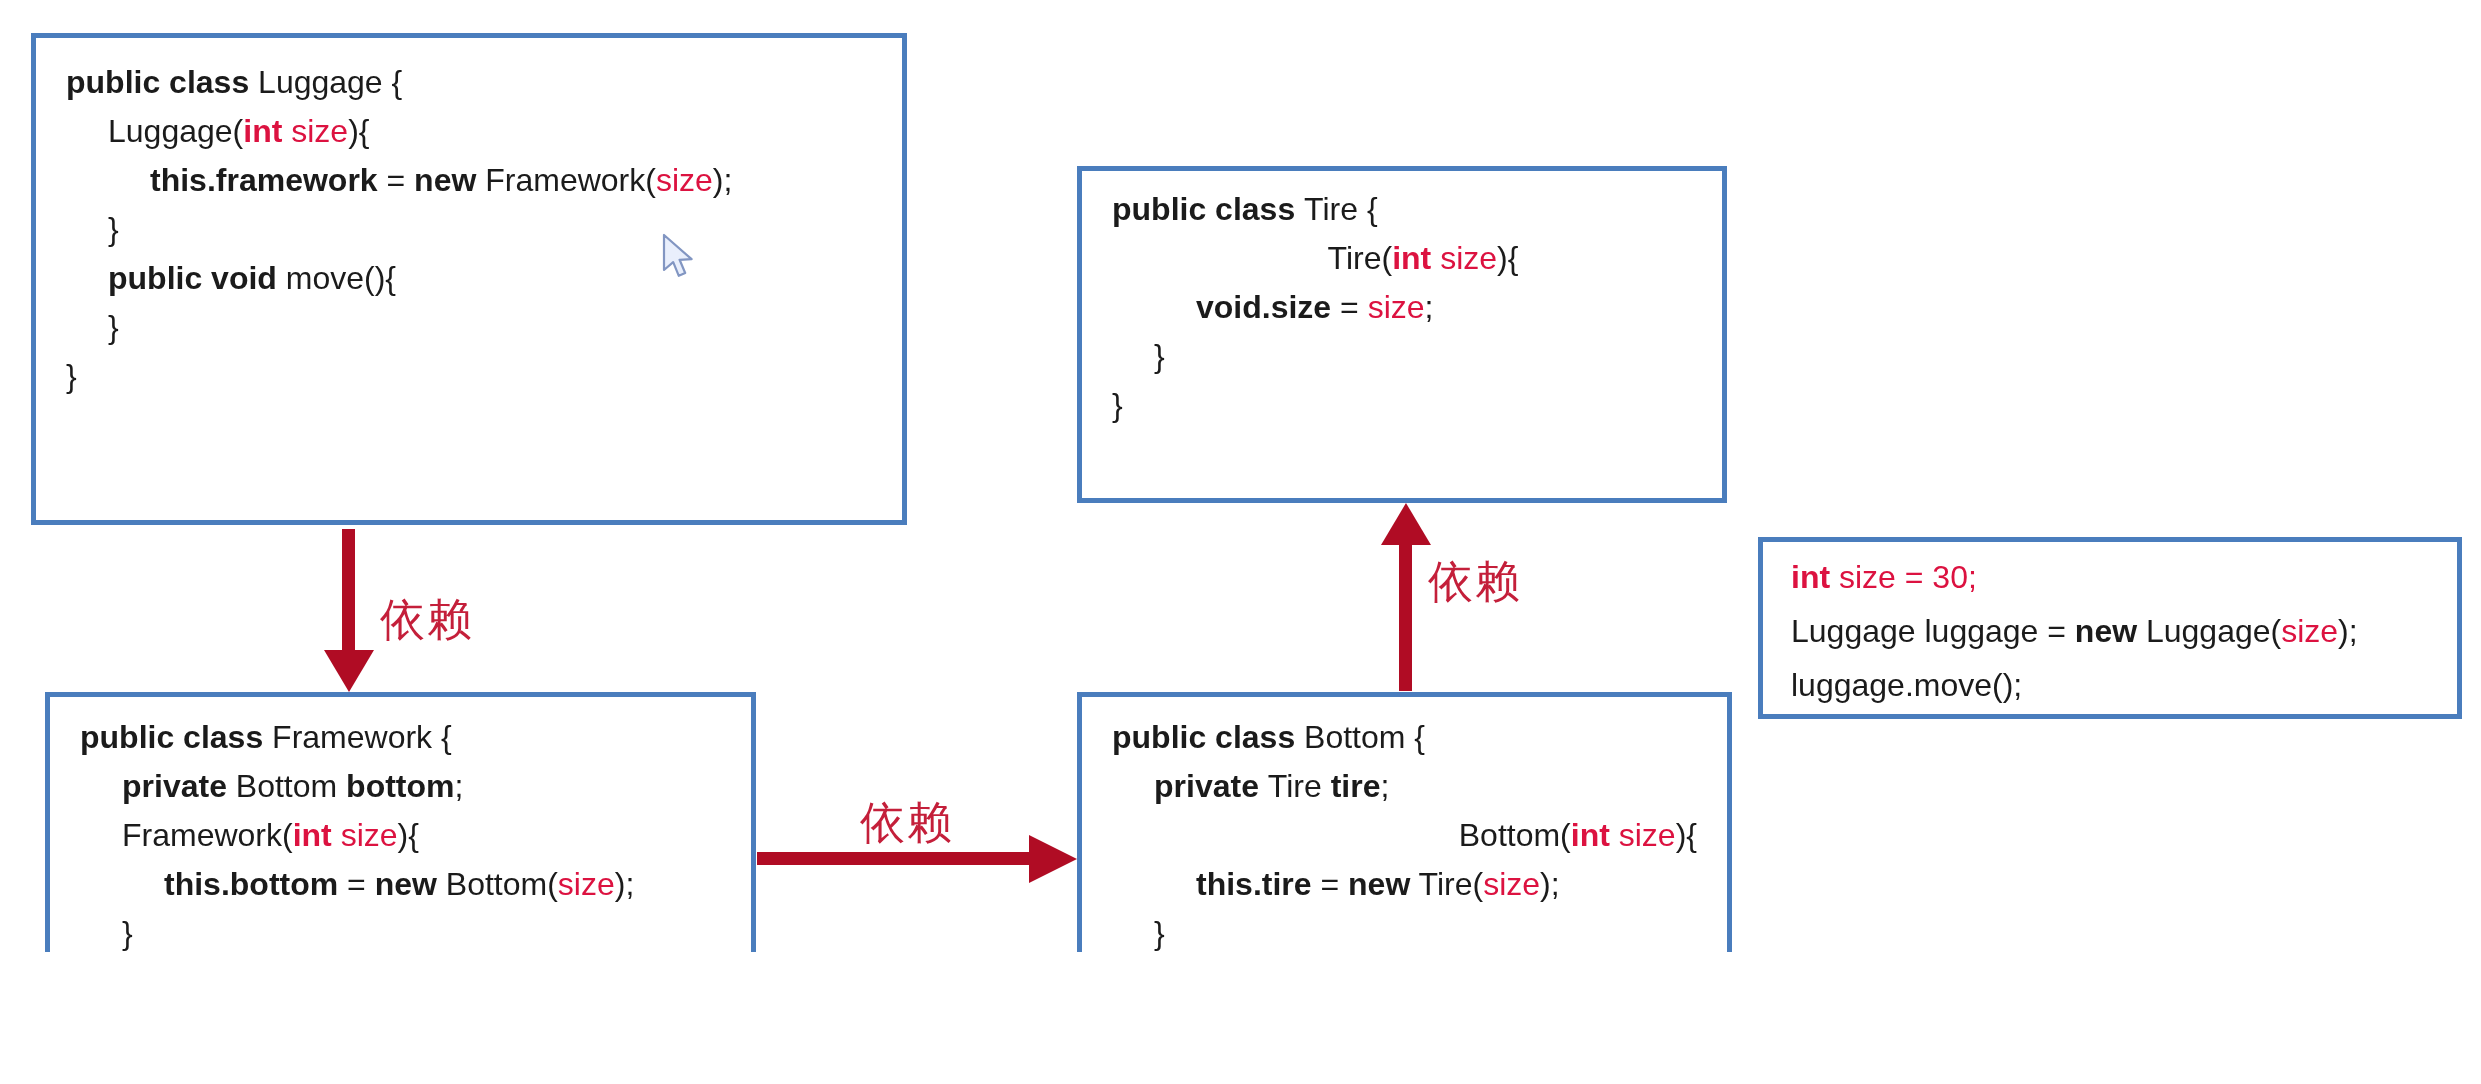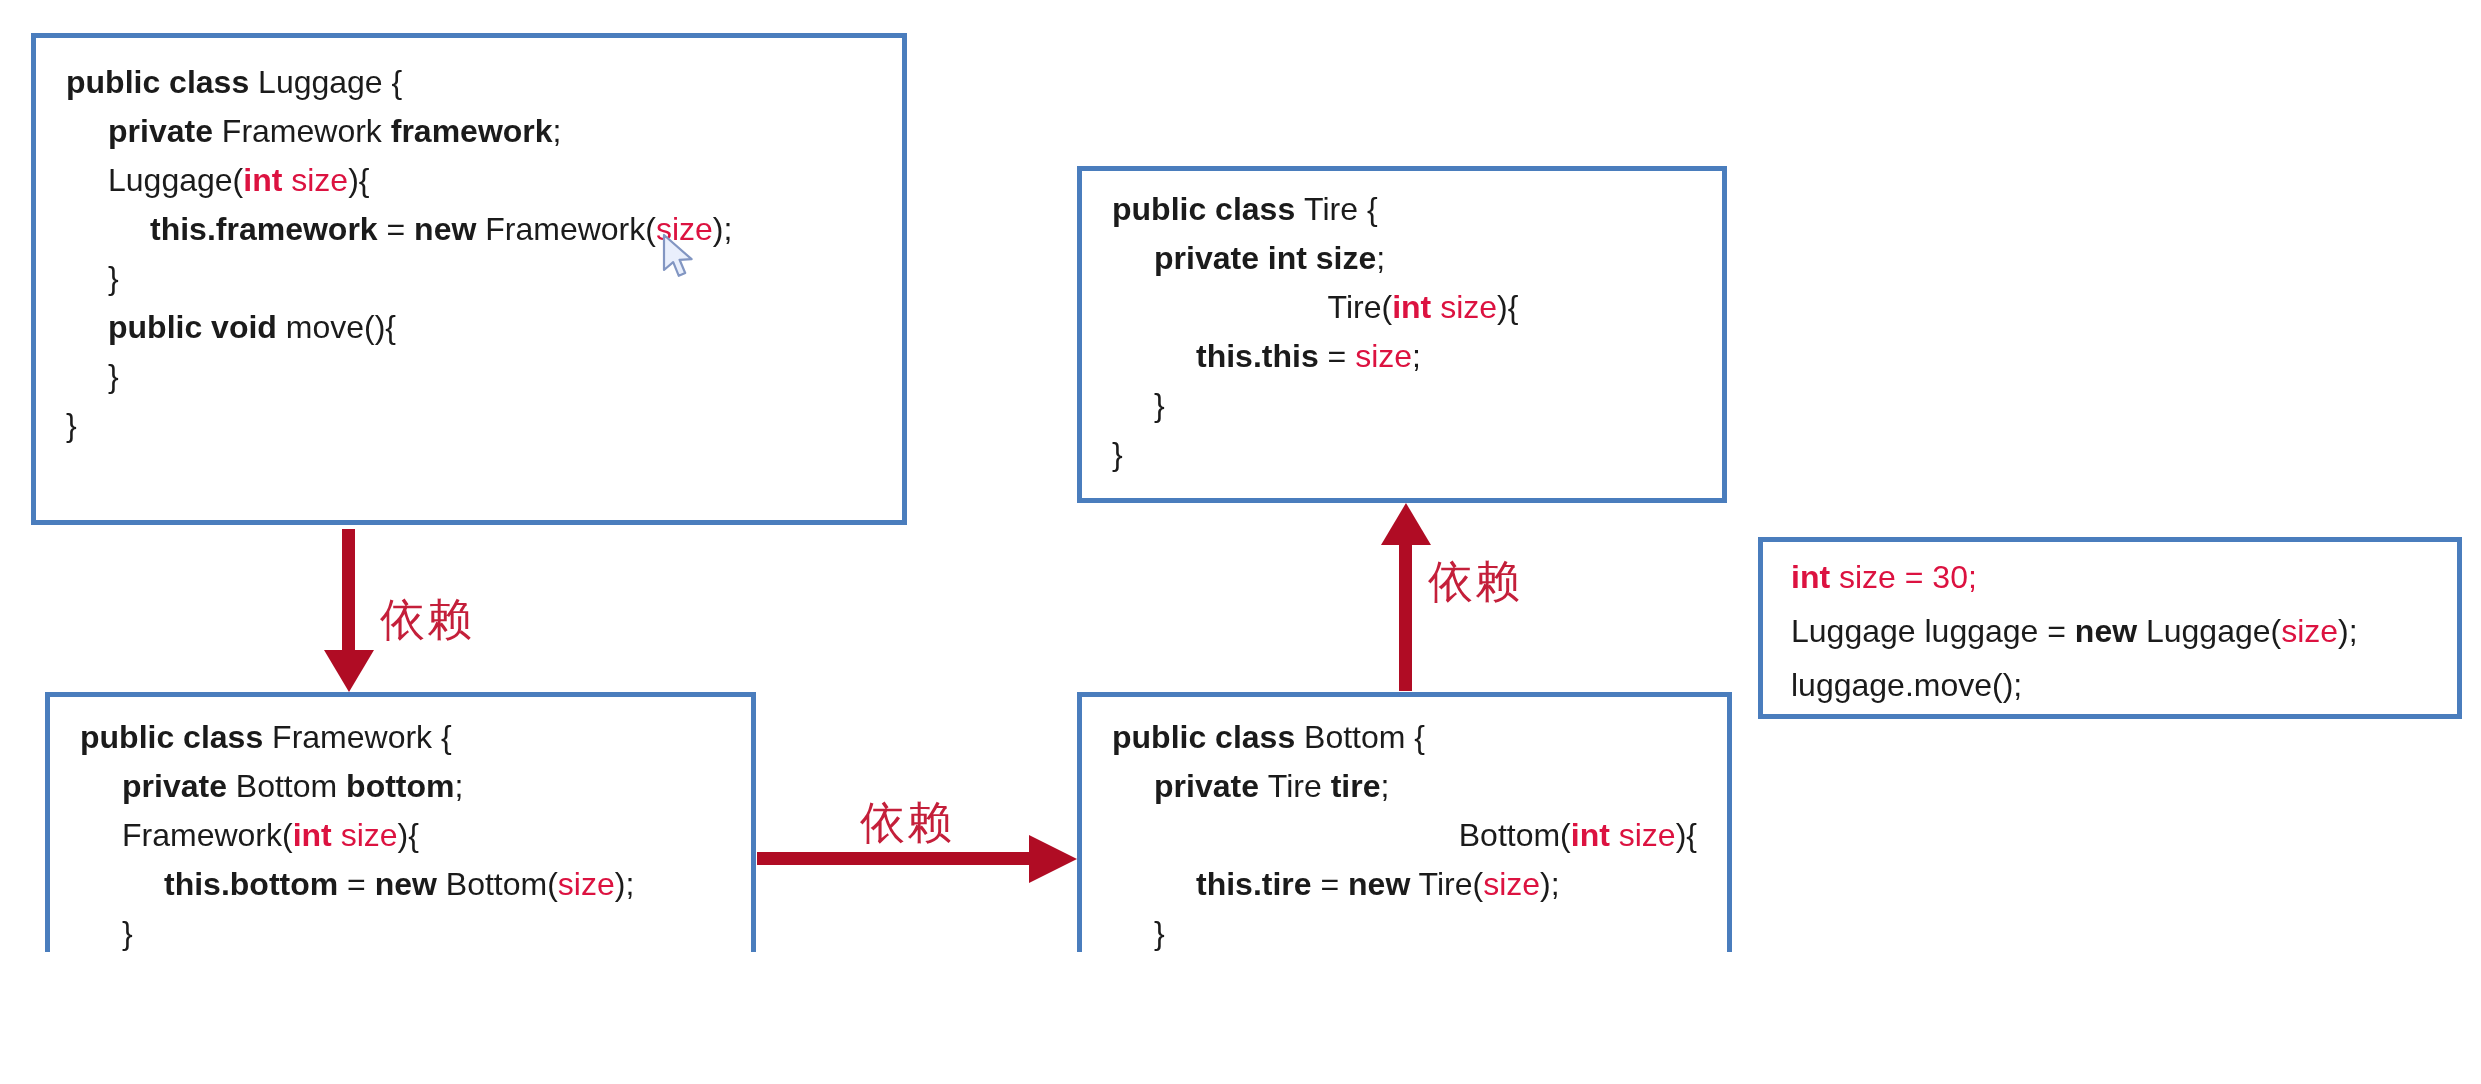--- a/index.html
+++ b/index.html
@@ -45,34 +45,32 @@
   #dep-label-3{left:1428px;top:556px;}
   #mouse-cursor{position:absolute;left:662px;top:233px;width:34px;height:46px;}
 </style>
 </head>
 <body>
 
 <div class="canvas">
 
   <div id="box-luggage" class="code-box">
       <div class="code-line" style="padding-left: 0px;"><span class="tok-b">public class </span><span>Luggage {</span></div>
-      <div class="code-line" style="padding-left: 42px;"><span class="tok-b">private </span><span>Framework </span><span class="tok-b">framework</span><span>;</span></div>
       <div class="code-line" style="padding-left: 42px;"><span>Luggage(</span><span class="tok-b tok-r">int </span><span class="tok-r">size</span><span>){</span></div>
       <div class="code-line" style="padding-left: 84px;"><span class="tok-b">this.framework</span><span> = </span><span class="tok-b">new</span><span> Framework(</span><span class="tok-r">size</span><span>);</span></div>
       <div class="code-line" style="padding-left: 42px;"><span>}</span></div>
       <div class="code-line" style="padding-left: 42px;"><span class="tok-b">public void </span><span>move(){</span></div>
       <div class="code-line" style="padding-left: 42px;"><span>}</span></div>
       <div class="code-line" style="padding-left: 0px;"><span>}</span></div>
     </div>
 
   <div id="box-tire" class="code-box">
       <div class="code-line" style="padding-left: 0px;"><span class="tok-b">public class </span><span>Tire {</span></div>
-      <div class="code-line" style="padding-left: 42px;"><span class="tok-b">private int size</span><span>;</span></div>
       <div class="code-line" style="padding-left: 42px; text-align: center;"><span>Tire(</span><span class="tok-b tok-r">int </span><span class="tok-r">size</span><span>){</span></div>
-      <div class="code-line" style="padding-left: 84px;"><span class="tok-b">this.this</span><span> = </span><span class="tok-r">size</span><span>;</span></div>
+      <div class="code-line" style="padding-left: 84px;"><span class="tok-b">void.size</span><span> = </span><span class="tok-r">size</span><span>;</span></div>
       <div class="code-line" style="padding-left: 42px;"><span>}</span></div>
       <div class="code-line" style="padding-left: 0px;"><span>}</span></div>
     </div>
 
   <div id="box-framework" class="code-box">
       <div class="code-line" style="padding-left: 0px;"><span class="tok-b">public class </span><span>Framework {</span></div>
       <div class="code-line" style="padding-left: 42px;"><span class="tok-b">private </span><span>Bottom </span><span class="tok-b">bottom</span><span>;</span></div>
       <div class="code-line" style="padding-left: 42px;"><span>Framework(</span><span class="tok-b tok-r">int </span><span class="tok-r">size</span><span>){</span></div>
       <div class="code-line" style="padding-left: 84px;"><span class="tok-b">this.bottom</span><span> = </span><span class="tok-b">new</span><span> Bottom(</span><span class="tok-r">size</span><span>);</span></div>
       <div class="code-line" style="padding-left: 42px;"><span>}</span></div>

